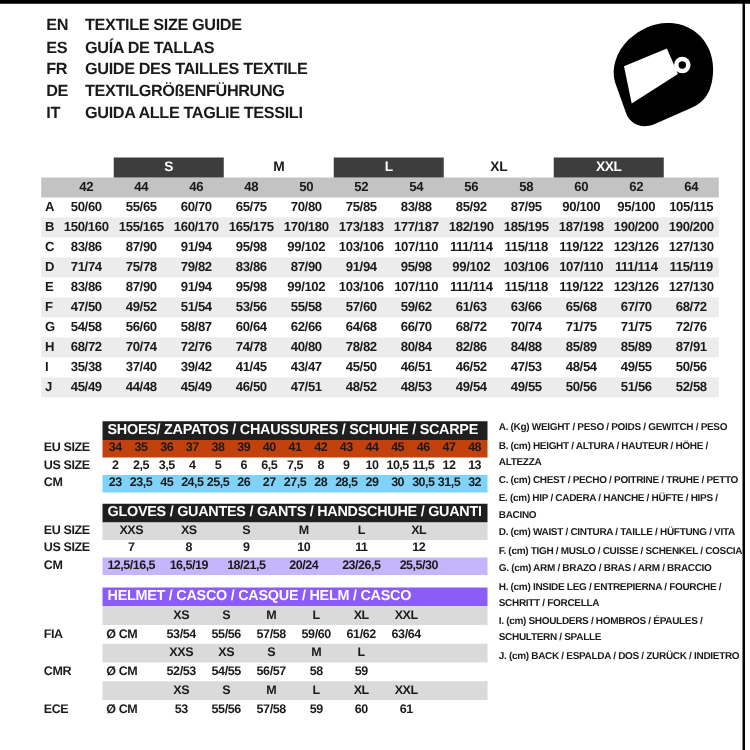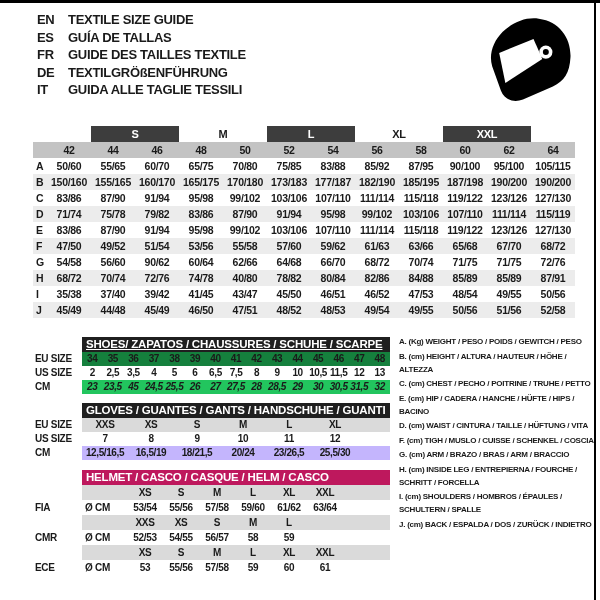--- a/index.html
+++ b/index.html
@@ -198,21 +198,21 @@
       <div class="m-cell">61/63</div>
       <div class="m-cell">63/66</div>
       <div class="m-cell">65/68</div>
       <div class="m-cell">67/70</div>
       <div class="m-cell">68/72</div>
     </div>
     <div class="m-row data">
       <div class="m-label">G</div>
       <div class="m-cell">54/58</div>
       <div class="m-cell">56/60</div>
-      <div class="m-cell">90/62</div>
+      <div class="m-cell">58/87</div>
       <div class="m-cell">60/64</div>
       <div class="m-cell">62/66</div>
       <div class="m-cell">64/68</div>
       <div class="m-cell">66/70</div>
       <div class="m-cell">68/72</div>
       <div class="m-cell">70/74</div>
       <div class="m-cell">71/75</div>
       <div class="m-cell">71/75</div>
       <div class="m-cell">72/76</div>
     </div>
@@ -259,25 +259,25 @@
       <div class="m-cell">49/55</div>
       <div class="m-cell">50/56</div>
       <div class="m-cell">51/56</div>
       <div class="m-cell">52/58</div>
     </div>
   </div>
 
 <div id="shoes" class="sub">
   <div class="s-row header">
     <div class="s-label"></div>
-    <div class="s-bar" style="background: rgb(31, 31, 31); text-decoration: underline;">SHOES/ ZAPATOS / CHAUSSURES / SCHUHE / SCARPE</div>
+    <div class="s-bar" style="background: rgb(31, 31, 31);">SHOES/ ZAPATOS / CHAUSSURES / SCHUHE / SCARPE</div>
   </div>
 <div class="s-row">
       <div class="s-label">EU SIZE</div>
-      <div class="s-cells shaded" style="background: #15803d;">
+      <div class="s-cells shaded" style="background: #c2410c;">
         <div class="s-cell">34</div>
         <div class="s-cell">35</div>
         <div class="s-cell">36</div>
         <div class="s-cell">37</div>
         <div class="s-cell">38</div>
         <div class="s-cell">39</div>
         <div class="s-cell">40</div>
         <div class="s-cell">41</div>
         <div class="s-cell">42</div>
         <div class="s-cell">43</div>
@@ -303,21 +303,21 @@
         <div class="s-cell">9</div>
         <div class="s-cell">10</div>
         <div class="s-cell">10,5</div>
         <div class="s-cell">11,5</div>
         <div class="s-cell">12</div>
         <div class="s-cell">13</div>
       </div>
     </div>
     <div class="s-row">
       <div class="s-label">CM</div>
-      <div class="s-cells shaded" style="background: #22c55e; font-style: italic;">
+      <div class="s-cells shaded" style="background: #7dd3fc;">
         <div class="s-cell">23</div>
         <div class="s-cell">23,5</div>
         <div class="s-cell">45</div>
         <div class="s-cell">24,5</div>
         <div class="s-cell">25,5</div>
         <div class="s-cell">26</div>
         <div class="s-cell">27</div>
         <div class="s-cell">27,5</div>
         <div class="s-cell">28</div>
         <div class="s-cell">28,5</div>
@@ -366,21 +366,21 @@
         <div class="s-cell">20/24</div>
         <div class="s-cell">23/26,5</div>
         <div class="s-cell">25,5/30</div>
       </div>
     </div>
   </div>
 
 <div id="helmet-table" class="sub">
   <div class="s-row header">
     <div class="s-label"></div>
-    <div class="s-bar" style="background: #be185d;">HELMET / CASCO / CASQUE / HELM / CASCO</div>
+    <div class="s-bar" style="background: #8b5cf6;">HELMET / CASCO / CASQUE / HELM / CASCO</div>
   </div>
 <div class="s-row">
       <div class="s-label"></div>
       <div class="s-cells shaded" style="background: rgb(218, 218, 218);">
         <div class="h-unit"></div>
         <div class="h-cell">XS</div>
         <div class="h-cell">S</div>
         <div class="h-cell">M</div>
         <div class="h-cell">L</div>
         <div class="h-cell">XL</div>

